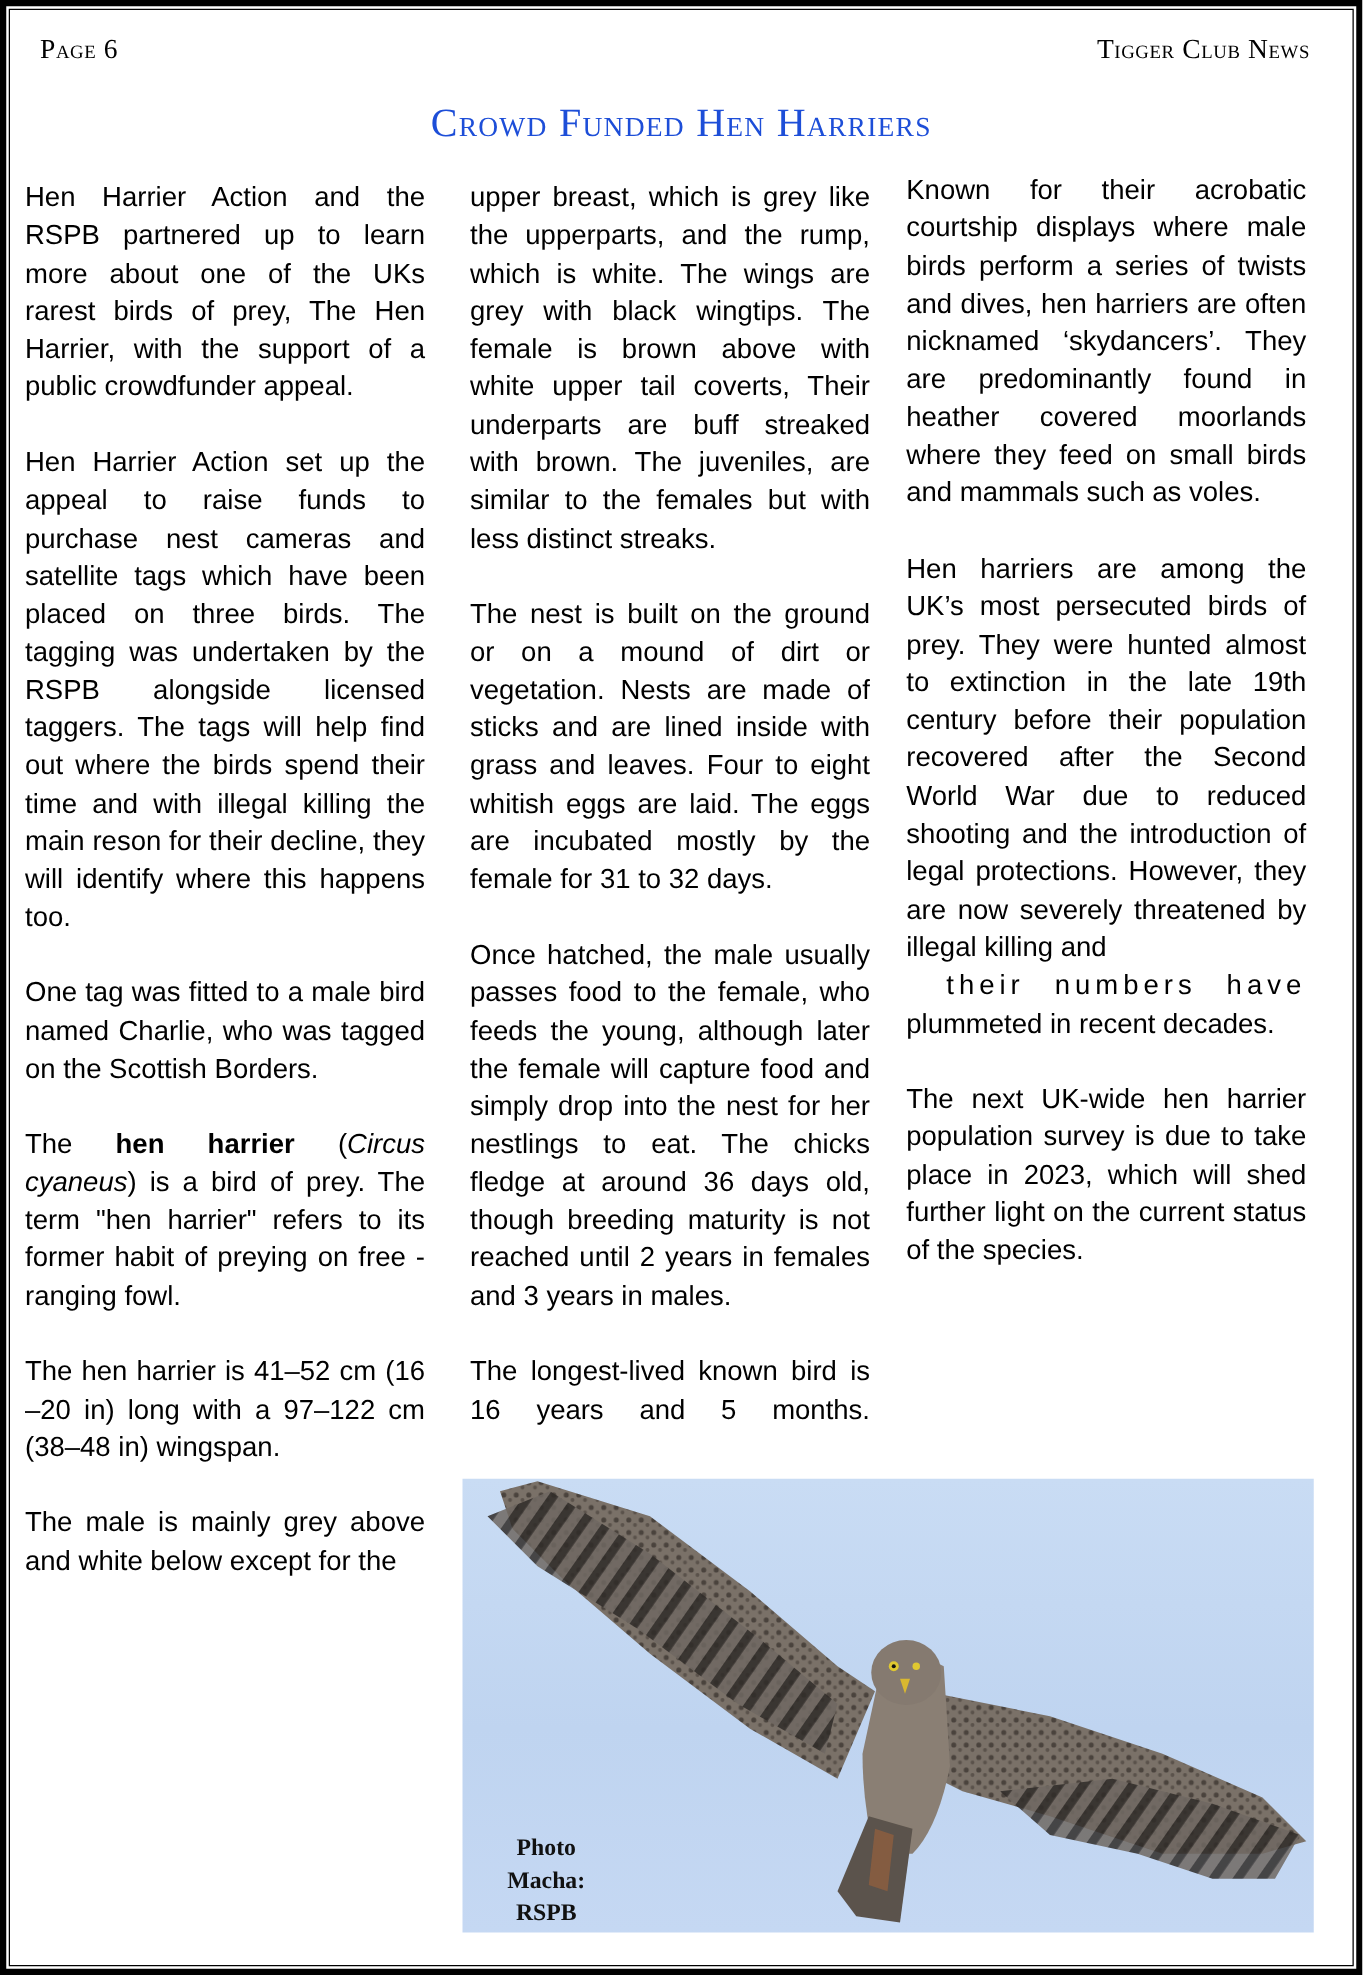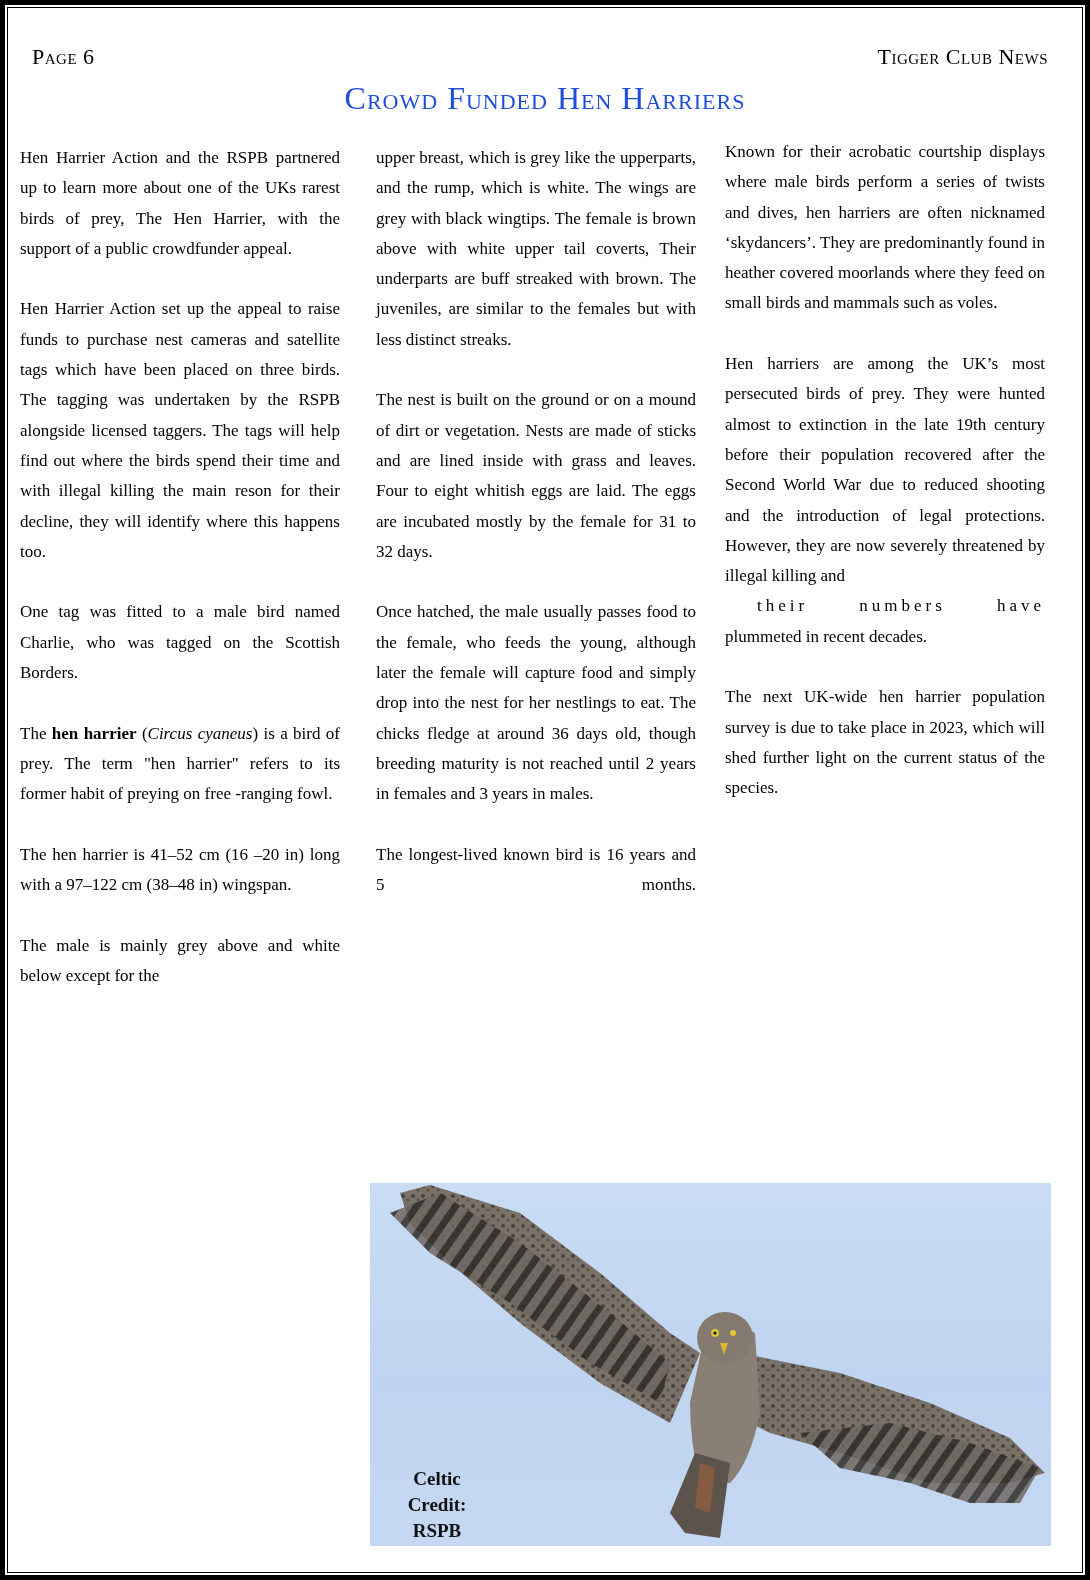--- a/index.html
+++ b/index.html
@@ -11,37 +11,37 @@
     box-sizing: border-box;
     border-top: 5px solid #000; border-left: 5px solid #000;
     border-bottom: 5px solid #000; border-right: 5px solid #000;
   }
   .frame-inner {
     position: absolute; left: 7px; top: 7px; right: 7px; bottom: 7px;
     border: 1px solid #000;
   }
 
   .running-head {
-    position: absolute; top: 44px;
+    position: absolute; top: 26px;
     font-family: "Liberation Serif", "DejaVu Serif", serif;
     font-size: 22px; font-variant: small-caps; letter-spacing: 0.5px; color: #000;
   }
   .running-head.left { left: 32px; }
   .running-head.right { right: 42px; }
 
   .article-title {
     position: absolute; left: 0; right: 0; top: 80px; text-align: center;
     font-family: "Liberation Serif", "DejaVu Serif", serif;
     font-size: 32px; font-variant: small-caps; letter-spacing: 1px; color: #1d4ed8;
   }
 
   .column {
     position: absolute;
-    font-family: Liberation Serif, serif;
-    font-size: 17px; line-height: 30.3px; color: #000;
+    font-family: Liberation Sans, sans-serif;
+    font-size: 22px; line-height: 30.3px; color: #000;
     text-align: justify;
   }
   .col1 { left: 20px; top: 143px; width: 320px; }
   .col2 { left: 376px; top: 143px; width: 320px; }
   .col3 { left: 725px; top: 137px; width: 320px; }
 
   .column p { margin: 0 0 30.3px 0; }
   .column p.tight { margin-bottom: 0; }
   .column .wide { letter-spacing: 4px; margin-left: 32px; }
 
@@ -115,16 +115,16 @@
     <path d="M325 270 L360 280 L350 355 L315 350 L300 330 Z" fill="#5b534c"></path>
     <path d="M330 280 L345 285 L340 330 L325 325 Z" fill="#a0623a" opacity="0.6"></path>
 
     <ellipse cx="355" cy="155" rx="28" ry="26" fill="#857a70"></ellipse>
     <circle cx="345" cy="150" r="4" fill="#e0c830"></circle>
     <circle cx="345" cy="150" r="1.6" fill="#111"></circle>
     <circle cx="363" cy="150" r="3" fill="#e0c830"></circle>
     <path d="M350 160 L358 160 L354 172 Z" fill="#d9b830"></path>
   </svg>
   <div class="photo-credit">
-    <div>Celtic Credit:</div>
+    <div>Photo Macha:</div>
     <div>RSPB</div>
   </div>
 </div>
 
 </body></html>

